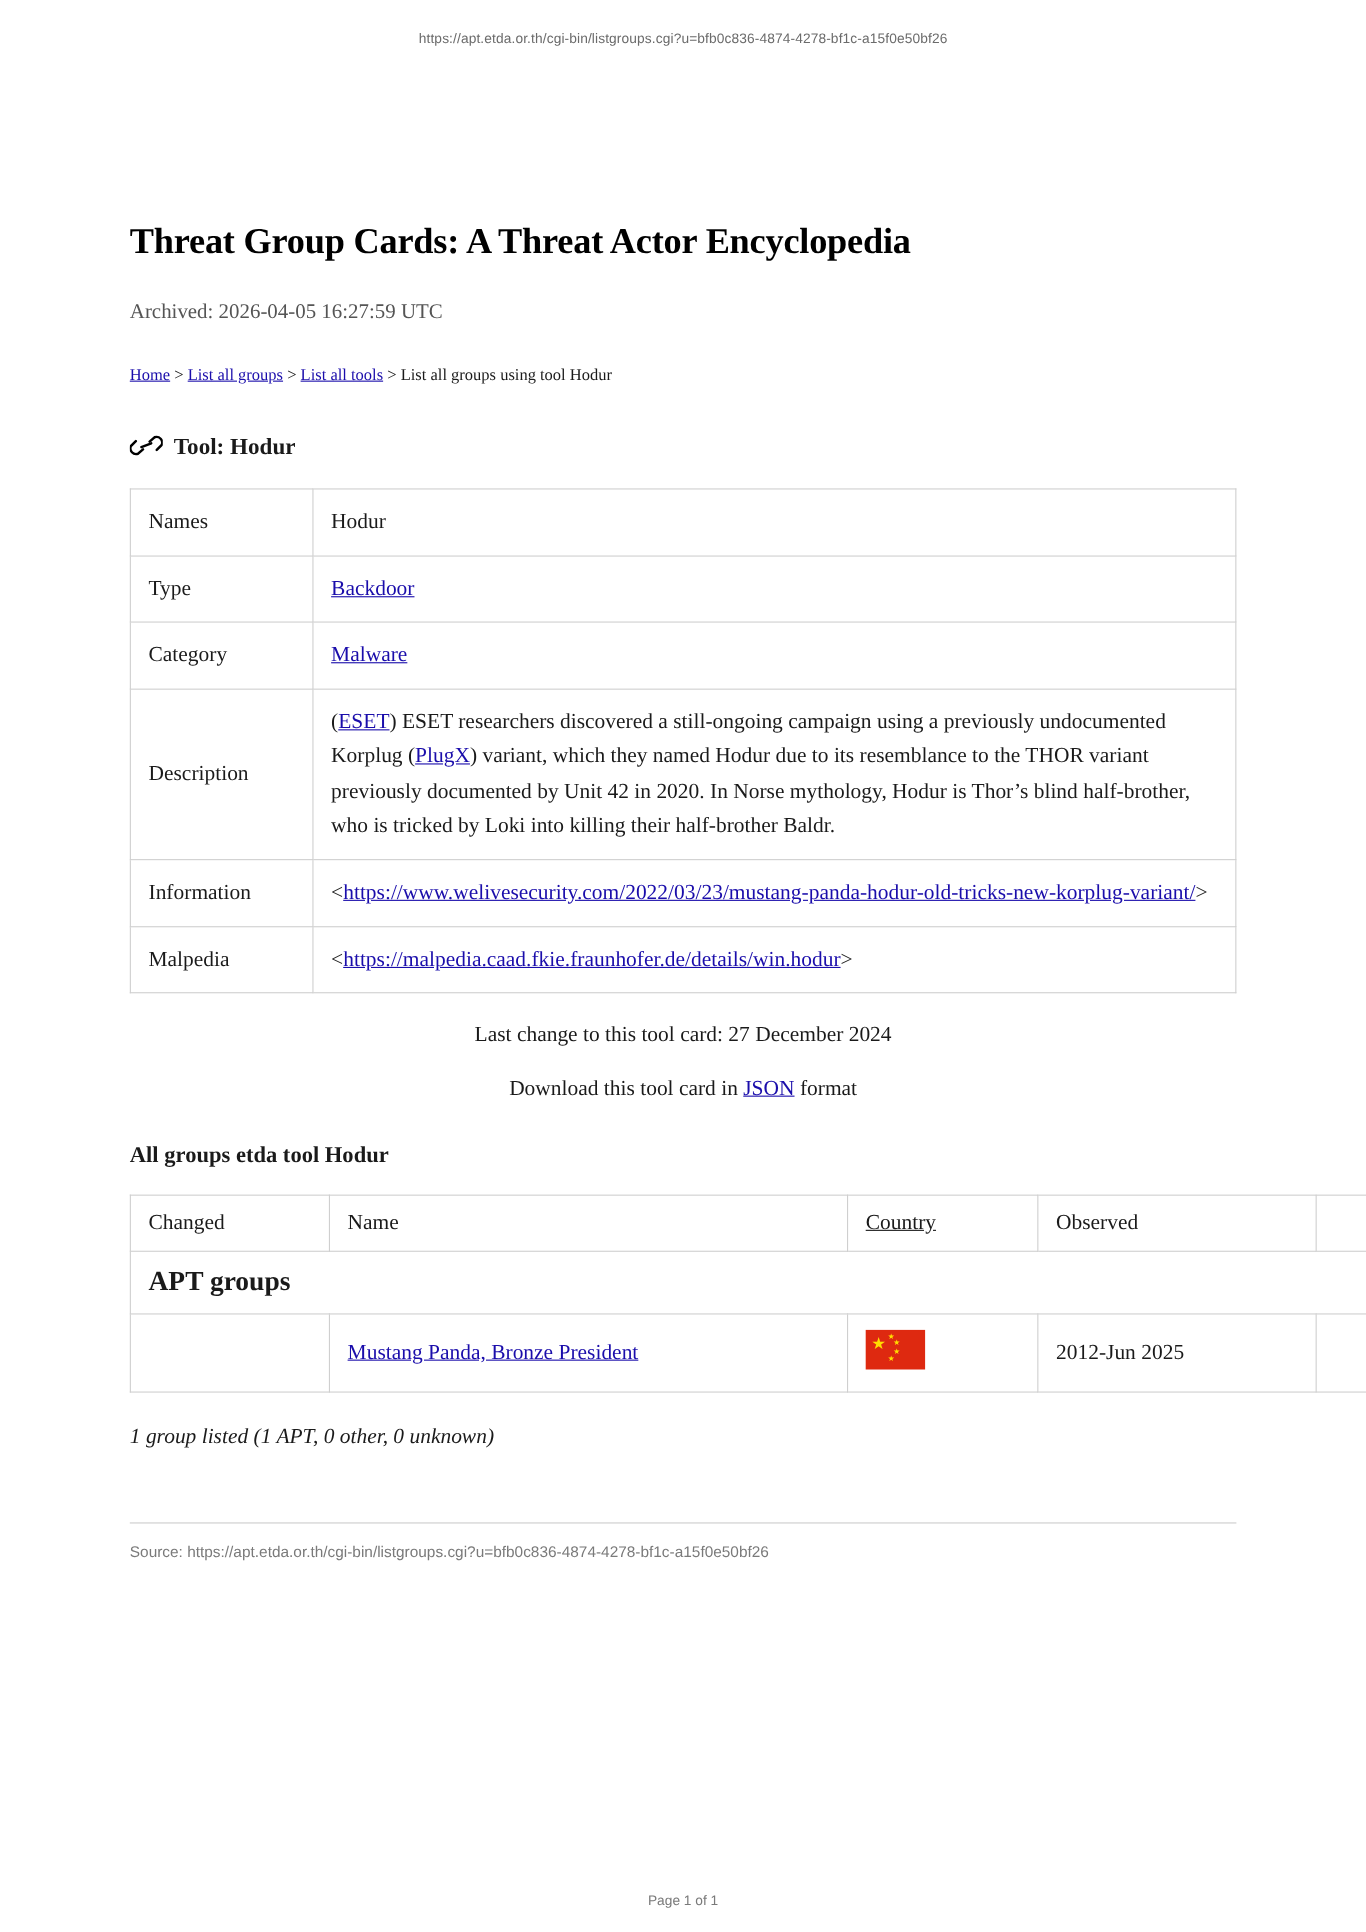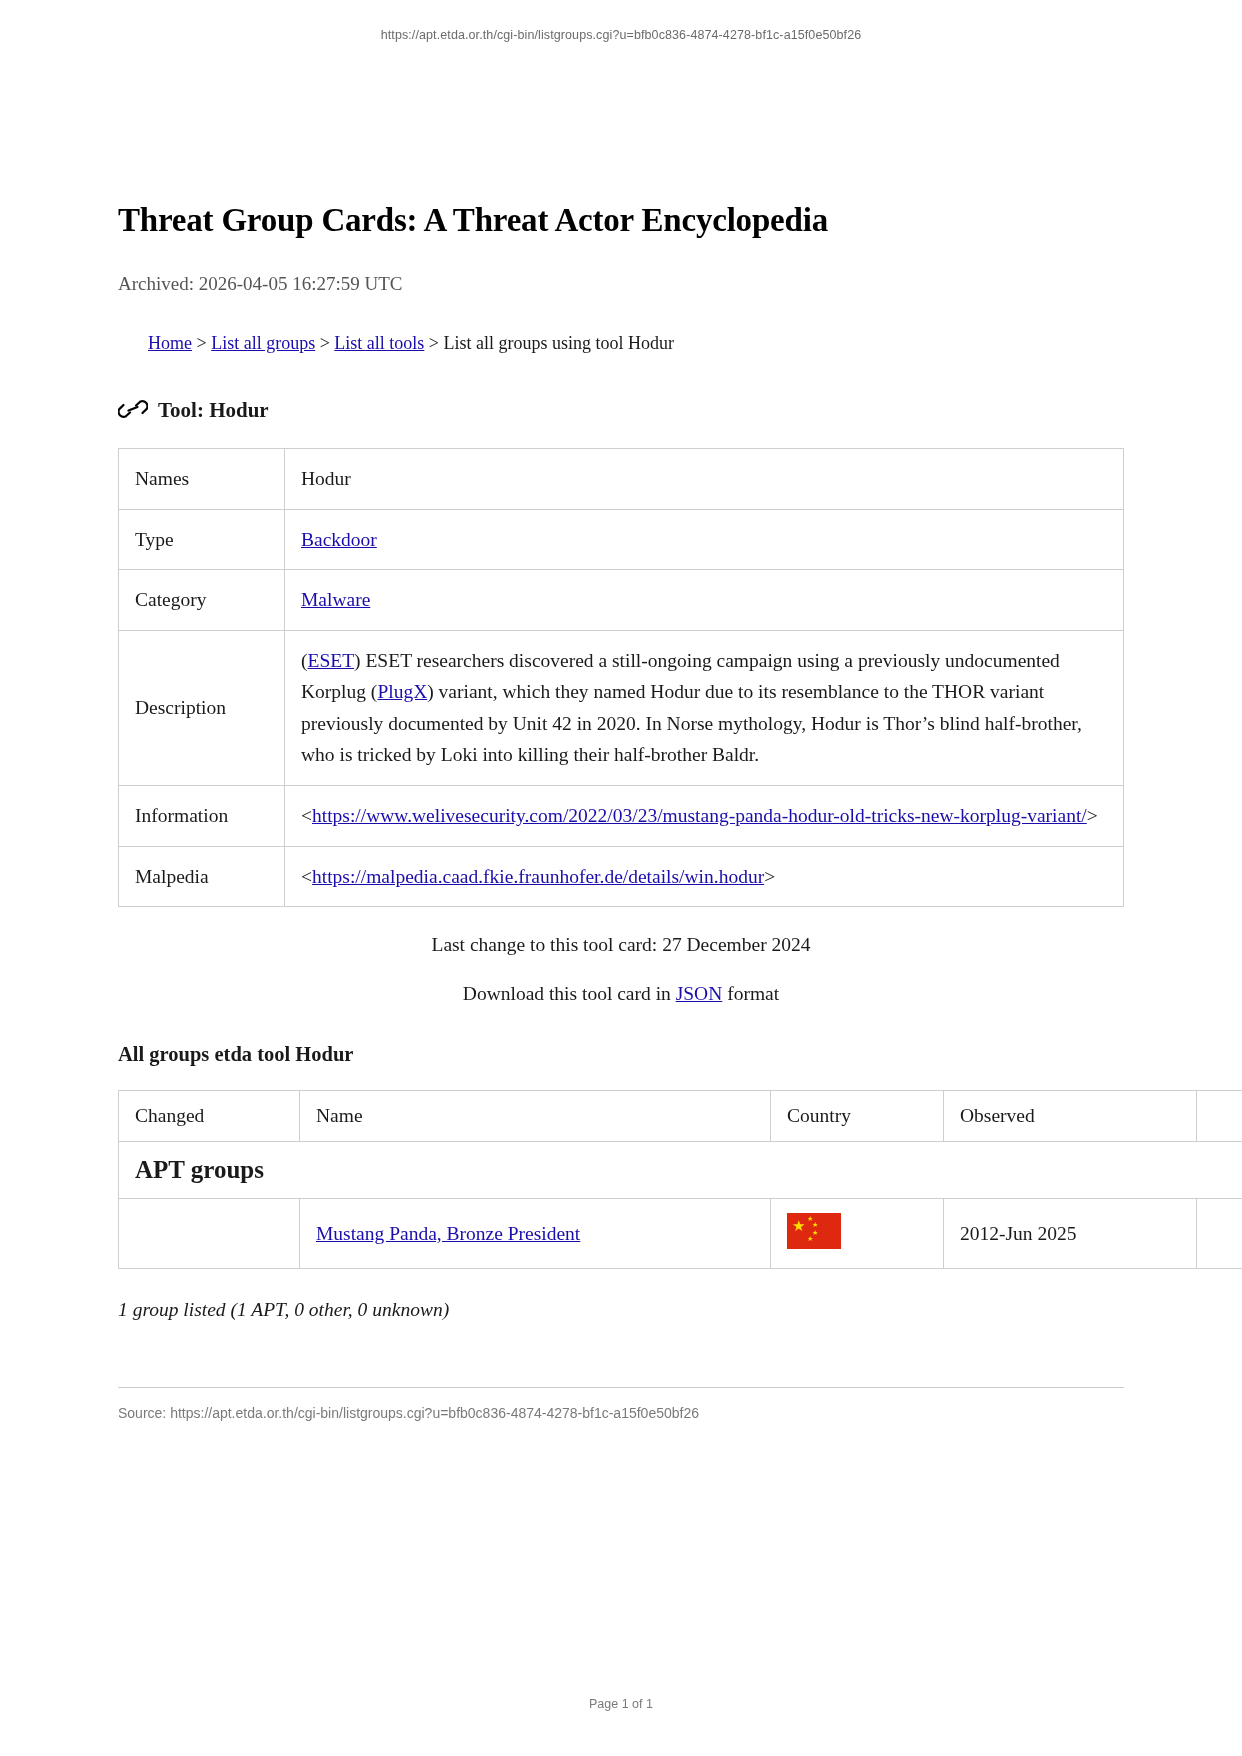--- a/index.html
+++ b/index.html
@@ -40,24 +40,23 @@
     padding-top: 160px;
     letter-spacing: -0.2px;
     color: #000;
   }
   .archived {
     font-size: 19px;
     color: #555;
     margin-top: 34px;
   }
   .breadcrumb {
-    font-size: 18px;
+    font-size: 15px;
     margin-top: 38px;
     color: #1a1a1a;
-    margin-left: 30px;
   }
   .breadcrumb a {
     color: #1a0dab;
     text-decoration: underline;
   }
   .tool-heading {
     margin-top: 44px;
     font-size: 21px;
     font-weight: bold;
     display: flex;
@@ -118,21 +117,21 @@
   }
   table.groups td, table.groups th {
     border: 1px solid #cfcfcf;
     padding: 14px 16px;
     text-align: left;
     font-weight: normal;
     vertical-align: middle;
   }
   table.groups th.col-changed { width: 148px; }
   table.groups th.col-name { width: 438px; }
-  table.groups th.col-country { width: 140px; }
+  table.groups th.col-country { width: 140px; text-decoration: underline; }
   table.groups th.col-observed { width: 220px; }
   table.groups th.col-extra { width: 52px; }
   td.section-head {
     padding: 28px 16px;
   }
   td.section-head span {
     font-size: 25px;
     font-weight: bold;
   }
   td.group-name a {
@@ -175,21 +174,21 @@
     margin-top: 66px;
   }
   .source {
     font-family: "Liberation Sans", sans-serif;
     font-size: 14px;
     color: #7a7a7a;
     margin-top: 17px;
   }
   .pagefoot {
     position: absolute;
-    bottom: 45px;
+    bottom: 21px;
     left: 0;
     right: 0;
     text-align: center;
     font-family: "Liberation Sans", sans-serif;
     font-size: 12.5px;
     color: #7a7a7a;
   }
 </style>
 </head>
 <body>

